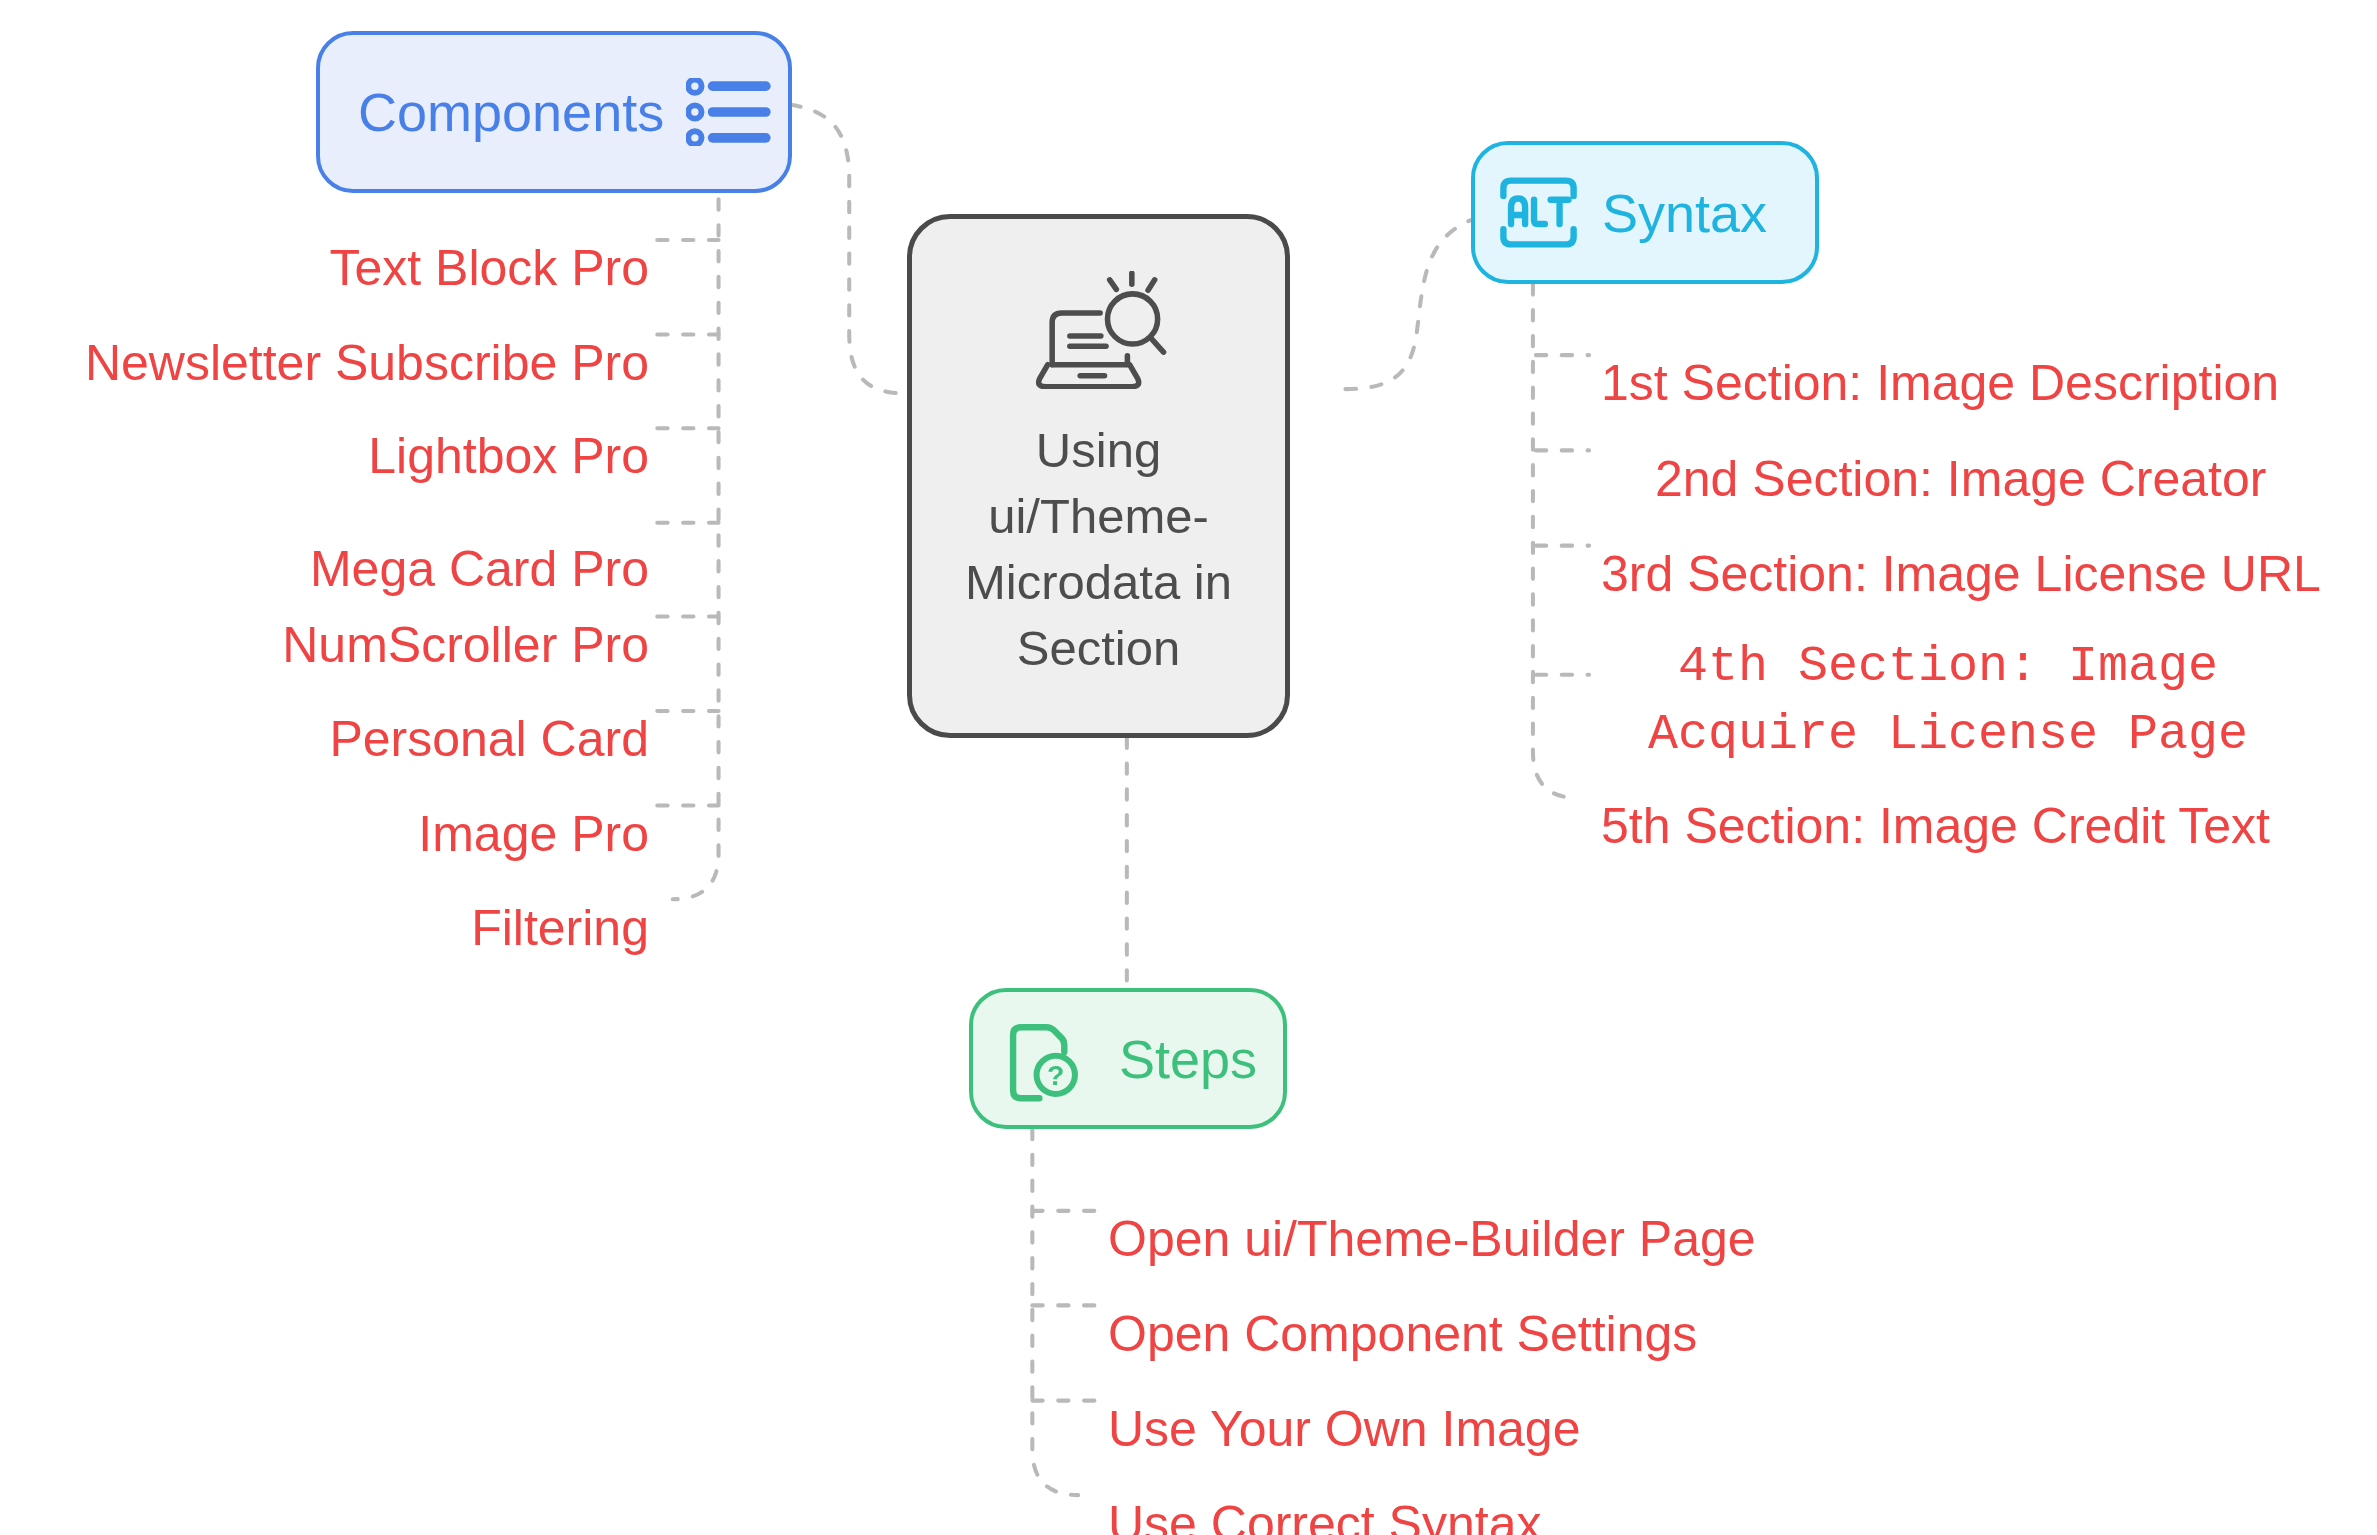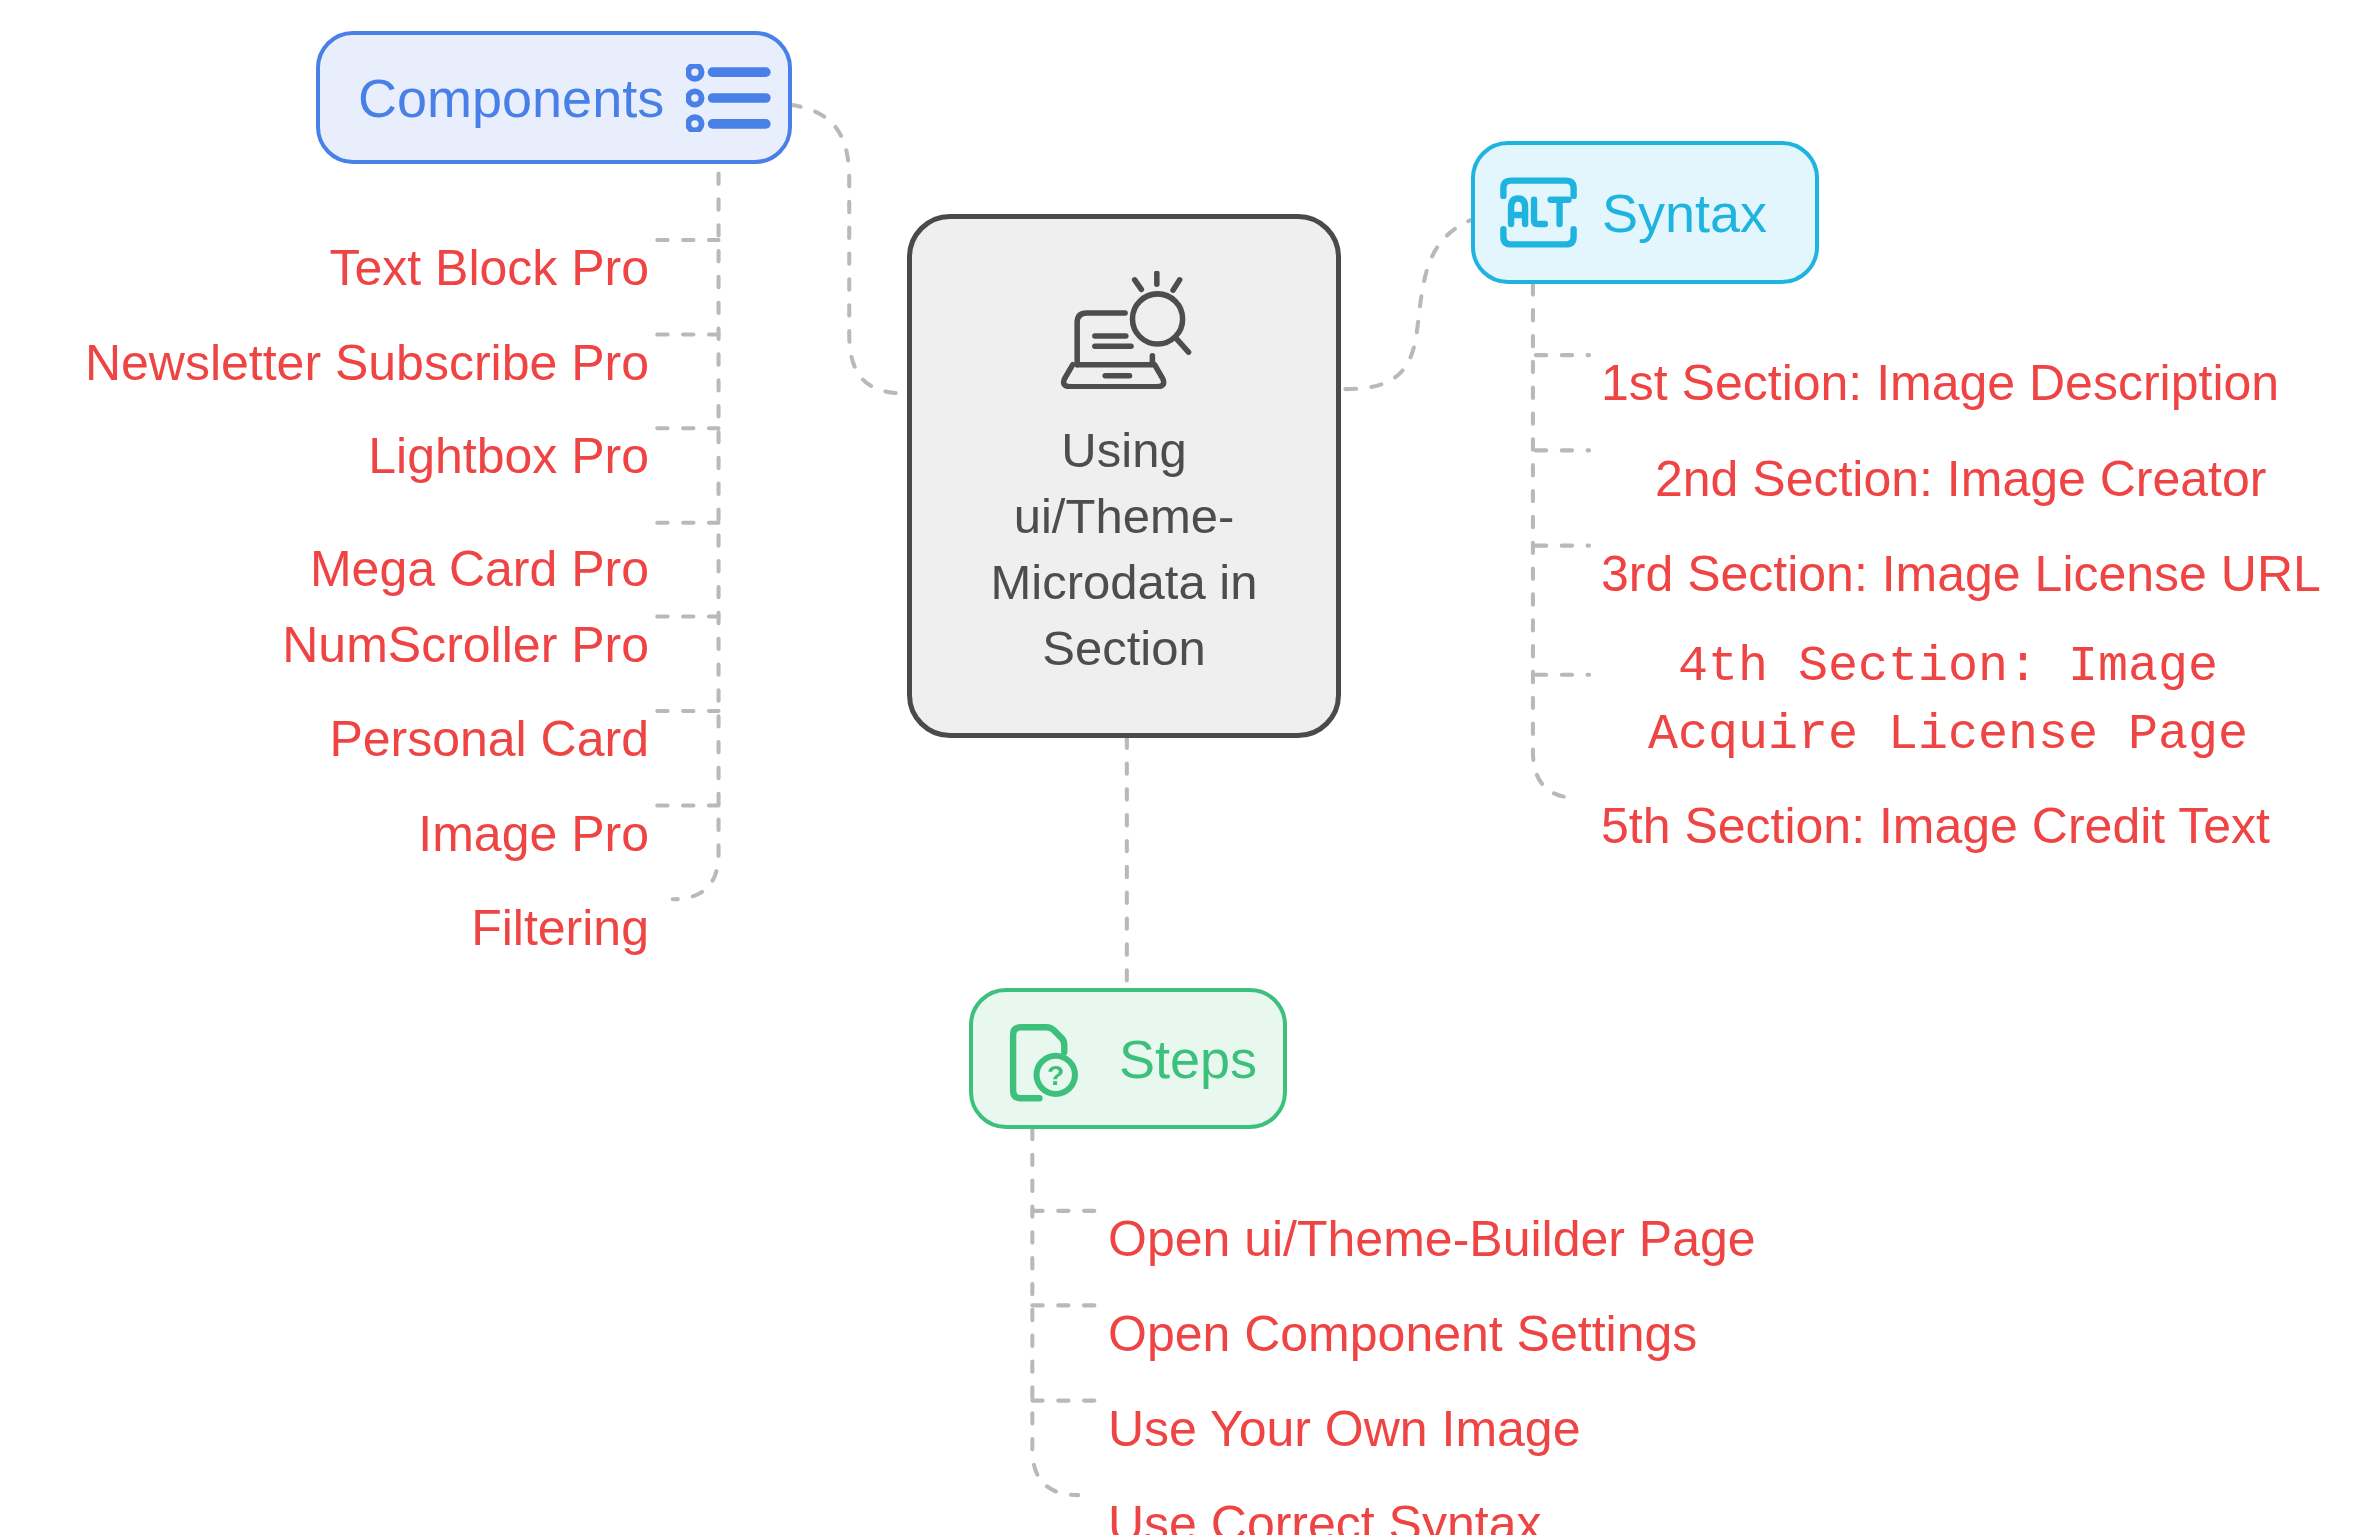--- a/index.html
+++ b/index.html
@@ -16,37 +16,37 @@
     stroke-dasharray:14 21;stroke-linecap:round;
   }
   .node{
     position:absolute;display:flex;align-items:center;justify-content:center;
     box-sizing:border-box;
   }
   .branch-box{
     border-radius:37px;border:4.4px solid;display:flex;align-items:center;
   }
   .box-components{
-    left:316px;top:31px;width:476px;height:133px;
+    left:316px;top:31px;width:476px;height:162px;
     border-color:#4880e8;background:#e8eefc;color:#4880e8;
     padding-left:38px;gap:22px;justify-content:flex-start;
   }
   .box-syntax{
     left:1471px;top:141px;width:348px;height:143px;
     border-color:#1fb4e0;background:#e4f6fd;color:#1fb4e0;
     padding-left:22px;gap:22px;justify-content:flex-start;
   }
   .box-steps{
     left:969px;top:988px;width:318px;height:141px;
     border-color:#3ec07d;background:#e8f8ef;color:#3ec07d;
     padding-left:28px;gap:22px;justify-content:flex-start;
   }
   .branch-label{font-size:54px;font-weight:400;white-space:nowrap;}
   .central-node{
-    left:907px;top:214px;width:434px;height:524px;
+    left:907px;top:214px;width:383px;height:524px;
     border:5.2px solid #4a4a4a;border-radius:43px;background:#efefef;
     flex-direction:column;gap:28px;align-items:center;
   }
   .central-title{
     color:#4d4d4d;font-size:49px;line-height:66px;text-align:center;
   }
   .list-item{
     position:absolute;color:#ef4444;font-size:50px;line-height:68px;
     white-space:nowrap;
     margin-top:28px;

